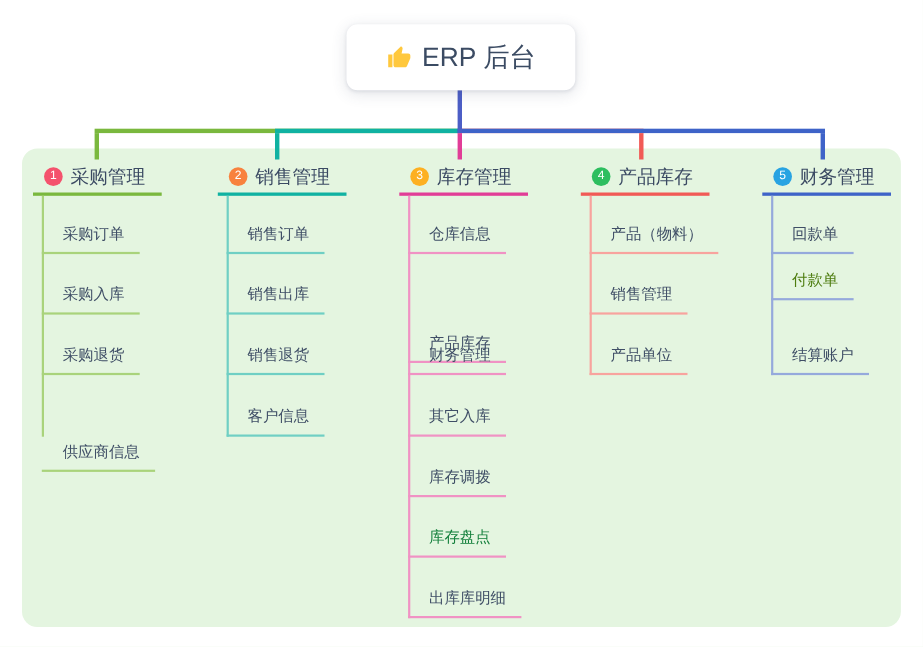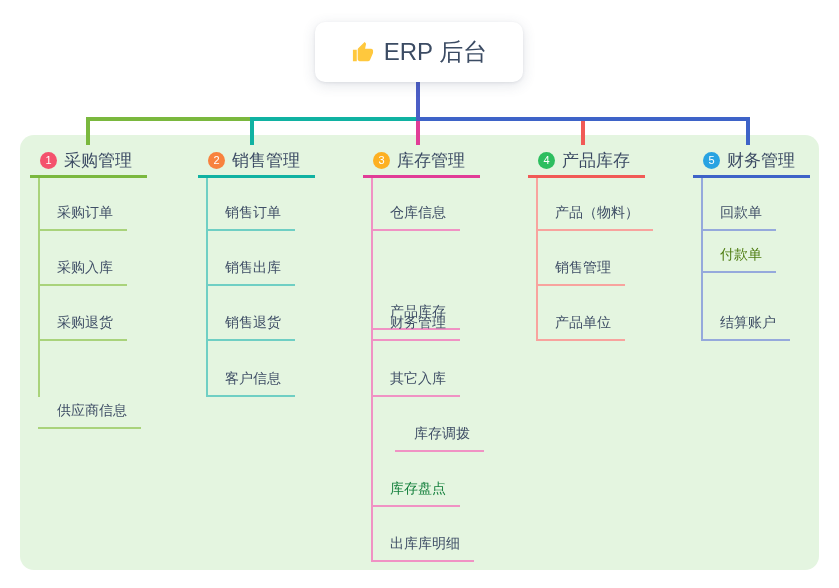--- a/index.html
+++ b/index.html
@@ -91,21 +91,21 @@
       <div class="branch-title" style="left: 373px; top: 150px;">
         <span class="badge" style="background: rgb(253, 176, 34);">3</span>
         <span>库存管理</span>
       </div>
       <div class="title-underline" style="left: 363px; top: 175px; width: 117px; background: rgb(225, 61, 151);"></div>
       <div class="child-vline" style="left: 371px; top: 178px; height: 384.2px; background: rgb(240, 146, 196);"></div>
       <div class="child-item" style="left: 371px; top: 202px; border-bottom-color: rgb(240, 146, 196); color: rgb(63, 78, 102);">仓库信息</div>
       <div class="child-item" style="left: 371px; top: 257.2px; border-bottom-color: rgb(240, 146, 196); color: rgb(63, 78, 102); margin-top: 44px;">产品库存</div>
       <div class="child-item" style="left: 371px; top: 312.4px; border-bottom-color: rgb(240, 146, 196); color: rgb(63, 78, 102);">财务管理</div>
       <div class="child-item" style="left: 371px; top: 367.6px; border-bottom-color: rgb(240, 146, 196); color: rgb(63, 78, 102);">其它入库</div>
-      <div class="child-item" style="left: 371px; top: 422.8px; border-bottom-color: rgb(240, 146, 196); color: rgb(63, 78, 102); margin-left: 24px;">库存调拨</div>
+      <div class="child-item" style="left: 371px; top: 422.8px; border-bottom-color: rgb(240, 146, 196); color: rgb(63, 78, 102);">库存调拨</div>
       <div class="child-item" style="left: 371px; top: 478px; border-bottom-color: rgb(240, 146, 196); color: #15803d;">库存盘点</div>
       <div class="child-item" style="left: 371px; top: 533.2px; border-bottom-color: rgb(240, 146, 196); color: rgb(63, 78, 102);">出库库明细</div>
       <div class="branch-title" style="left: 538px; top: 150px;">
         <span class="badge" style="background: rgb(45, 190, 95);">4</span>
         <span>产品库存</span>
       </div>
       <div class="title-underline" style="left: 528px; top: 175px; width: 117px; background: rgb(241, 90, 86);"></div>
       <div class="child-vline" style="left: 536px; top: 178px; height: 163.4px; background: rgb(248, 163, 158);"></div>
       <div class="child-item" style="left: 536px; top: 202px; border-bottom-color: rgb(248, 163, 158); color: rgb(63, 78, 102);">产品（物料）</div>
       <div class="child-item" style="left: 536px; top: 257.2px; border-bottom-color: rgb(248, 163, 158); color: rgb(63, 78, 102);">销售管理</div>

